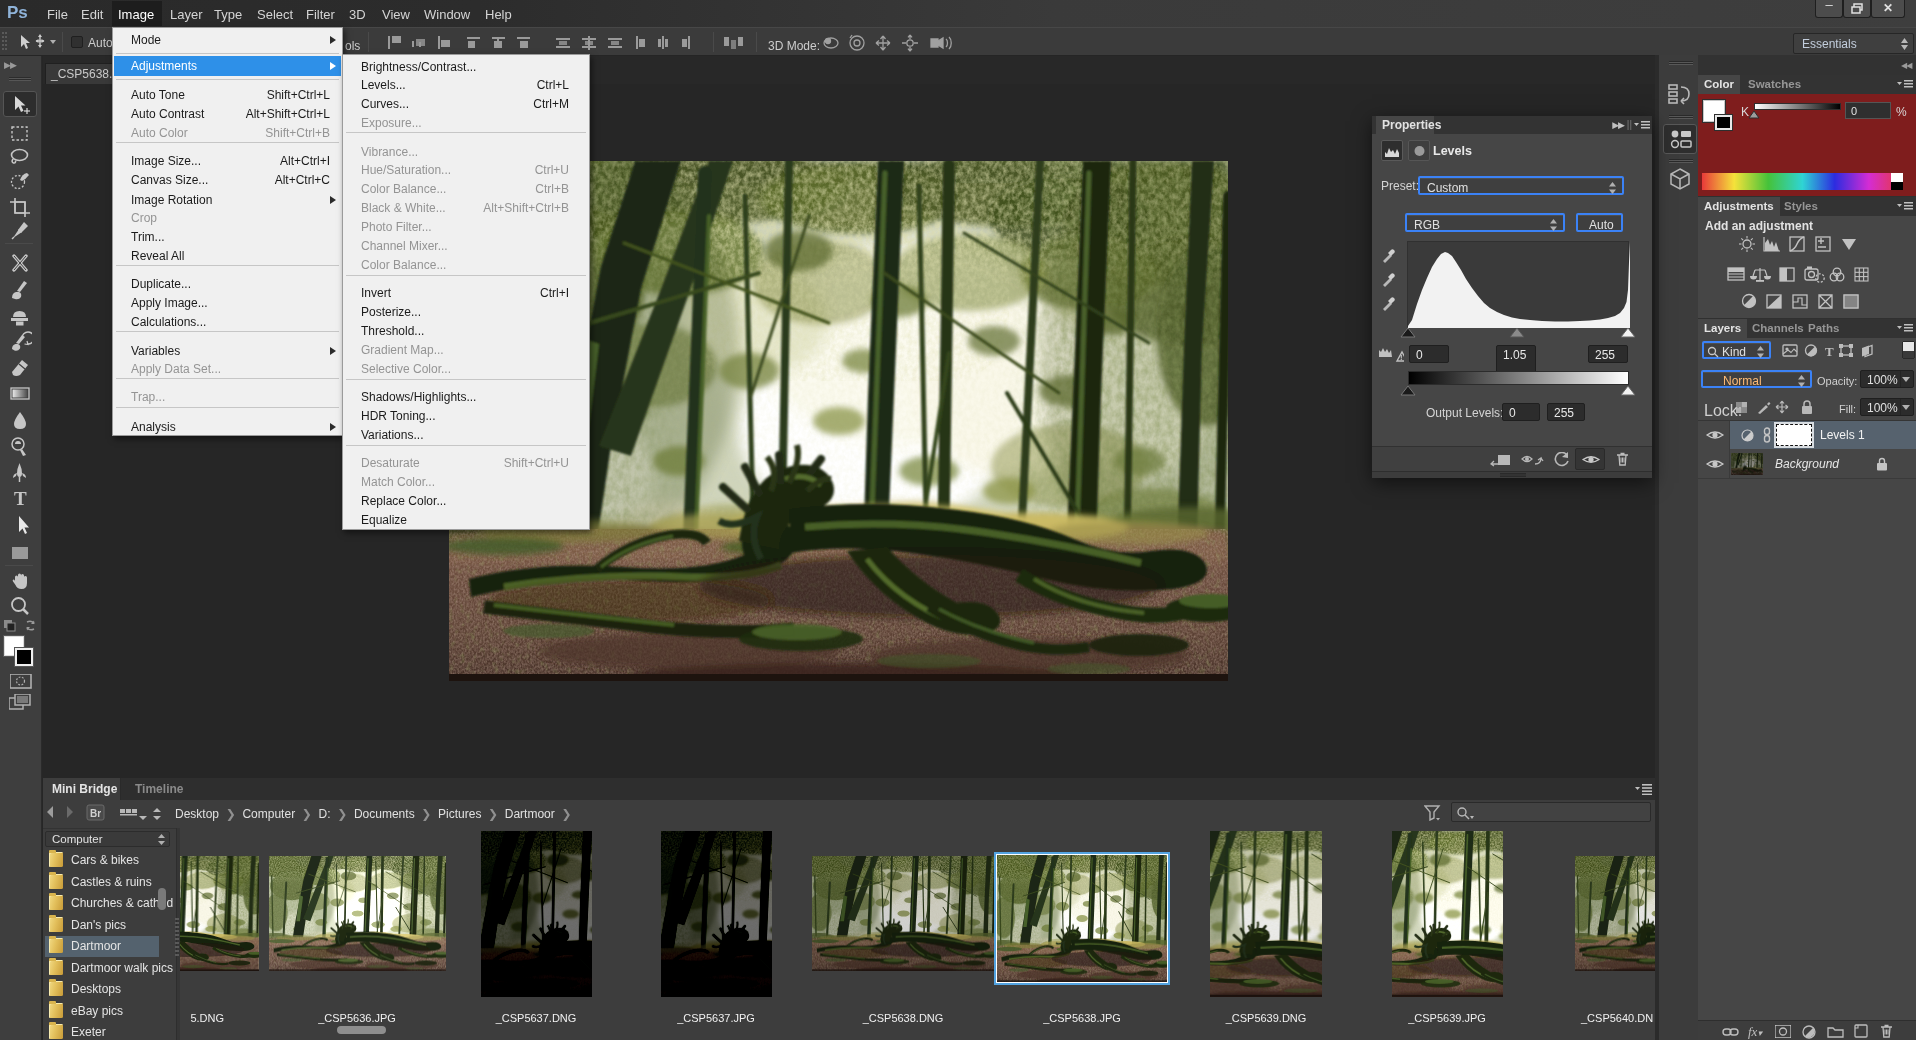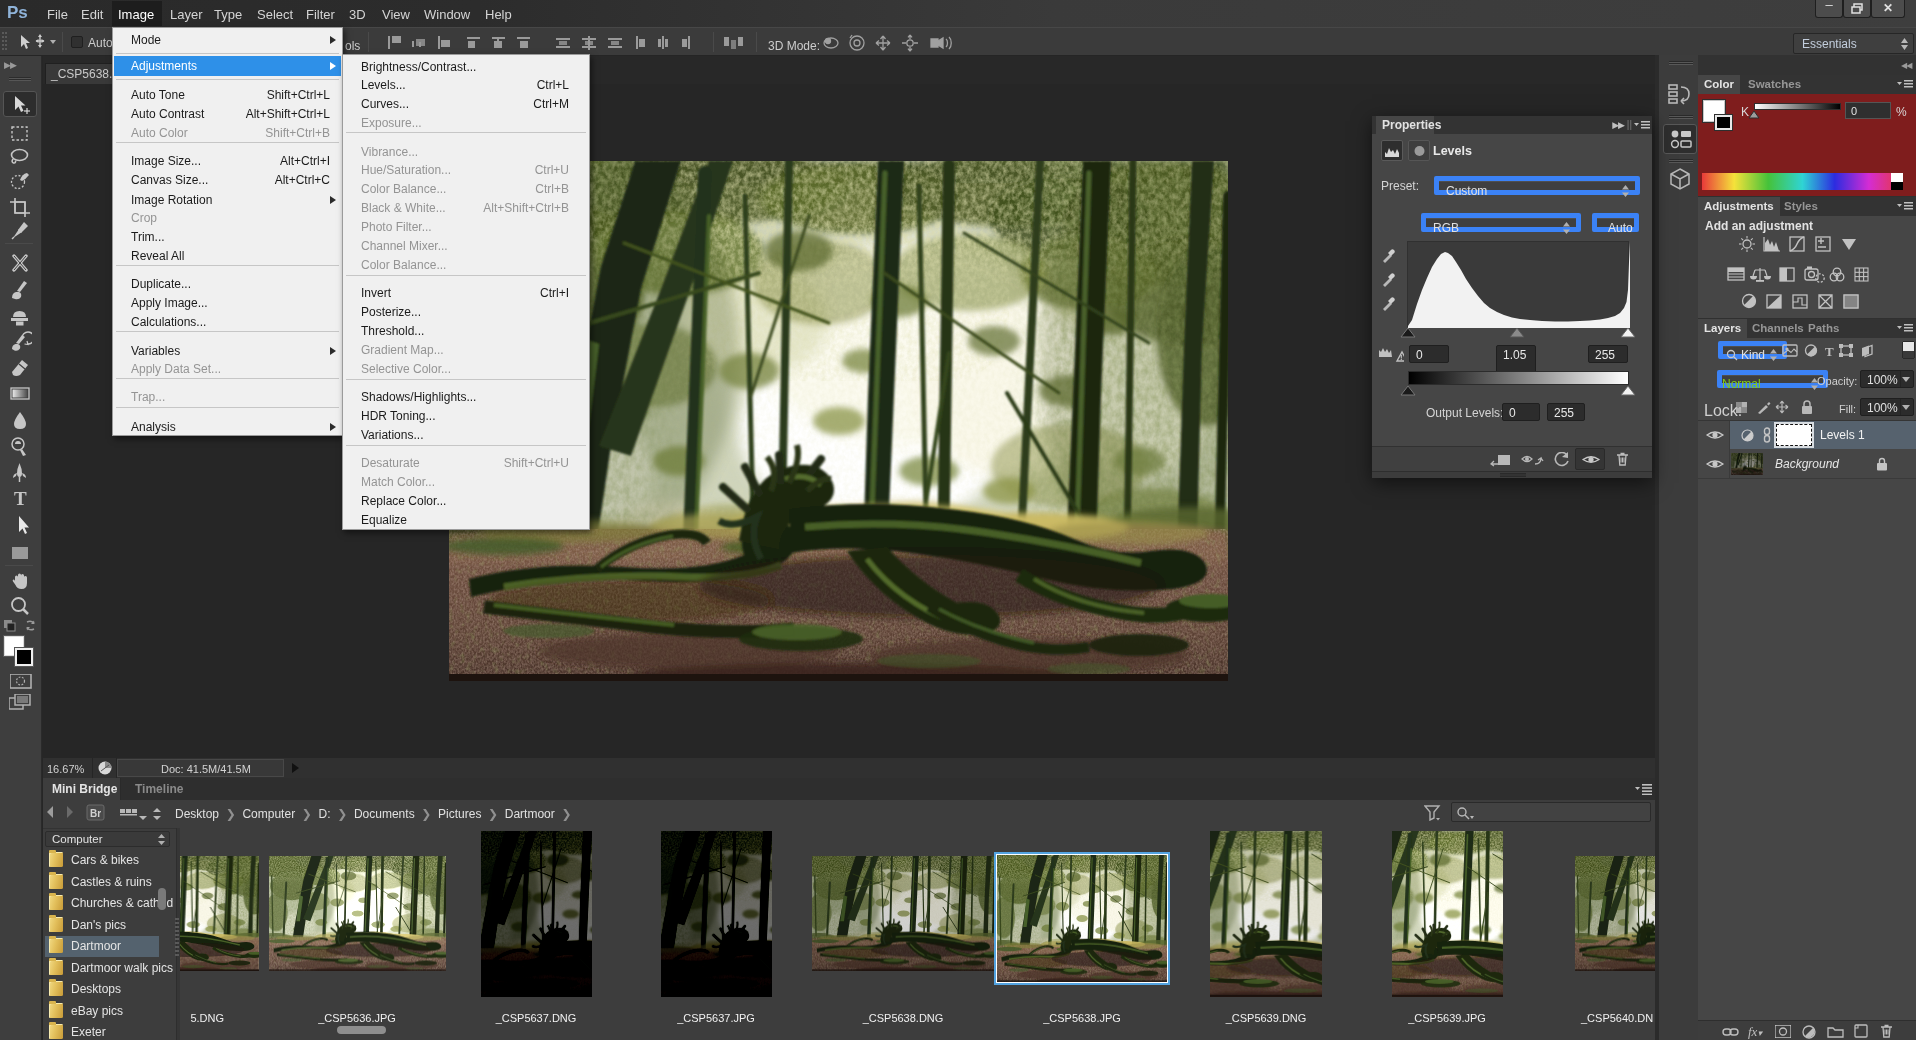--- a/index.html
+++ b/index.html
@@ -54,21 +54,21 @@
 
 
 #rightdock { left:1655px; top:55px; width:261px; height:985px; background:#2b2b2b; }
 #colorpanel { position:absolute; left:43px; top:20px; width:218px; height:121px; background:#7f1d1d; }
 #adjpanel { position:absolute; left:43px; top:141px; width:218px; height:122px; background:#464646; border-top:1px solid #303030; }
 #layerspanel { position:absolute; left:43px; top:263px; width:218px; height:722px; background:#464646; border-top:1px solid #303030; }
 .ptabs { position:absolute; left:0; top:0; width:218px; height:19px; background:#333333; }
 .ptab { position:absolute; top:0; height:19px; padding:3px 6px 0 6px; font-size:11.5px; font-weight:bold; color:#969696; white-space:nowrap; }
 .ptab.on { background:#464646; color:#e4e4e4; }
 .pmenu { position:absolute; right:3px; top:5px; }
-.combo { position:absolute; background:#3f3f3f; border:5px solid #3b82f6; border-radius:2px; box-shadow:inset 0 1px 0 #4f4f4f;margin-left:16px; }
+.combo { position:absolute; background:#3f3f3f; border:2px solid #3b82f6; border-radius:2px; box-shadow:inset 0 1px 0 #4f4f4f; }
 .valbox { position:absolute; background:#2c2c2c; border:1px solid #1f1f1f; border-radius:2px; }
 #lpbottom { position:absolute; left:0; bottom:0; width:218px; height:20px; background:#3d3d3d; border-top:1px solid #2e2e2e; }
 
 
 #props { left:1372px; top:116px; width:280px; height:362px; background:#464646;
   box-shadow:0 5px 18px rgba(0,0,0,.55); }
 
 
 .menu { background:#f0f0f0; border:1px solid #9b9b9b; box-shadow:2px 3px 6px rgba(0,0,0,.5); }
 #imgmenu { left:112px; top:27px; width:231px; height:409px; }
@@ -554,35 +554,20 @@
           <path d="M312 398 Q300 376 308 356 Q284 368 270 360" stroke="#23301a" stroke-width="7" fill="none"></path>
           <ellipse cx="100" cy="470" rx="46" ry="7" fill="#42592a" opacity=".65"></ellipse>
           <ellipse cx="480" cy="500" rx="52" ry="7" fill="#3f5626" opacity=".55"></ellipse>
           <ellipse cx="640" cy="508" rx="42" ry="6" fill="#42592a" opacity=".5"></ellipse>
         </g>
         <rect x="0" y="513" width="779" height="7" fill="#1d130e"></rect>
         </symbol>
       </defs>
       <use href="#scene" x="0" y="0" width="779" height="520"></use>
     </svg>
-    <div id="statusbar">
-      <span style="position:absolute;left:4px;top:5px;font-size:11px;color:#d2d2d2">16.67%</span>
-      <span style="position:absolute;left:49px;top:0;width:1px;height:20px;background:#252525"></span>
-      <svg style="position:absolute;left:55px;top:3px" width="14" height="14">
-          <circle cx="7" cy="7" r="6.5" fill="#d8d8d8"></circle>
-          <path d="M7 .5 A6.5 6.5 0 0 1 13.5 7 L7 7 Z" fill="#8a8a8a"></path>
-          <path d="M3 10 L11 4" stroke="#555" stroke-width="1"></path>
-        </svg>
-      <span style="position:absolute;left:73px;top:0;width:1px;height:20px;background:#252525"></span>
-      <span style="position:absolute;left:74px;top:1px;width:167px;height:18px;background:#383838;border:1px solid #484848"></span>
-      <span style="position:absolute;left:118px;top:5px;font-size:11px;color:#d2d2d2">Doc: 41.5M/41.5M</span>
-      <svg style="position:absolute;left:245px;top:3px" width="14" height="14">
-          <path d="M4 2 L11 7 L4 12 Z" fill="#111"></path>
-        </svg>
-    </div>
   </div>
   <div class="abs" id="minibridge">
     <div style="position:absolute;left:0;top:0;width:1612px;height:22px;background:#2e2e2e"></div>
     <div style="position:absolute;left:0;top:0;width:78px;height:22px;background:#3d3d3d;border-right:1px solid #2a2a2a"></div>
     <div style="position:absolute;left:9px;top:4px;font-size:12px;font-weight:bold;color:#e4e4e4">Mini Bridge</div>
     <div style="position:absolute;left:92px;top:4px;font-size:12px;font-weight:bold;color:#8a8a8a">Timeline</div>
     <svg style="position:absolute;left:1592px;top:6px" width="17" height="11">
         <path d="M0 3 L5 3 L2.5 6 Z" fill="#c0c0c0"></path>
         <g fill="#c0c0c0">
           <rect x="7" y="0" width="10" height="1.6"></rect>
@@ -917,21 +902,21 @@
               <rect x="67" y="9" width="4" height="4"></rect>
             </g>
           <path d="M80 4 L87 1.5 L87 10 L80 12.5 Z" fill="#bdbdbd" stroke="none"></path>
             <path d="M83 4 L90 1.5 L90 10 L83 12.5 Z" fill="none"></path>
         </g>
       </svg>
       <div style="position:absolute;left:204px;top:22px;width:13px;height:18px;background:#e8e8e8;border-radius:1px;border:1px solid #2a2a2a">
           <div style="position:absolute;left:0;top:9px;width:11px;height:7px;background:#3a3a3a"></div>
         </div>
       <div class="combo" style="left:3px;top:51px;width:111px;height:18px">
-        <span style="position:absolute;left:0;top:2px;font-size:12px;color:#84cc16">Normal</span>
+        <span style="position:absolute;left:20px;top:2px;font-size:12px;color:#fdba74">Normal</span>
         <svg style="position:absolute;right:4px;top:3px" width="9" height="12">
             <path d="M4.5 0 L8 4.5 L1 4.5 Z M4.5 12 L1 7.5 L8 7.5 Z" fill="#b0b0b0"></path>
           </svg>
       </div>
       <div style="position:absolute;left:119px;top:56px;font-size:11px;color:#d0d0d0">Opacity:</div>
       <div class="valbox" style="left:162px;top:51px;width:54px;height:18px">
         <span style="position:absolute;left:6px;top:2px;font-size:12px;color:#e0e0e0">100%</span>
         <span style="position:absolute;right:0;top:0;width:13px;height:16px;border-left:1px solid #242424"></span>
         <svg style="position:absolute;right:3px;top:6px" width="8" height="6">
             <path d="M0 0 L8 0 L4 5 Z" fill="#b0b0b0"></path>

